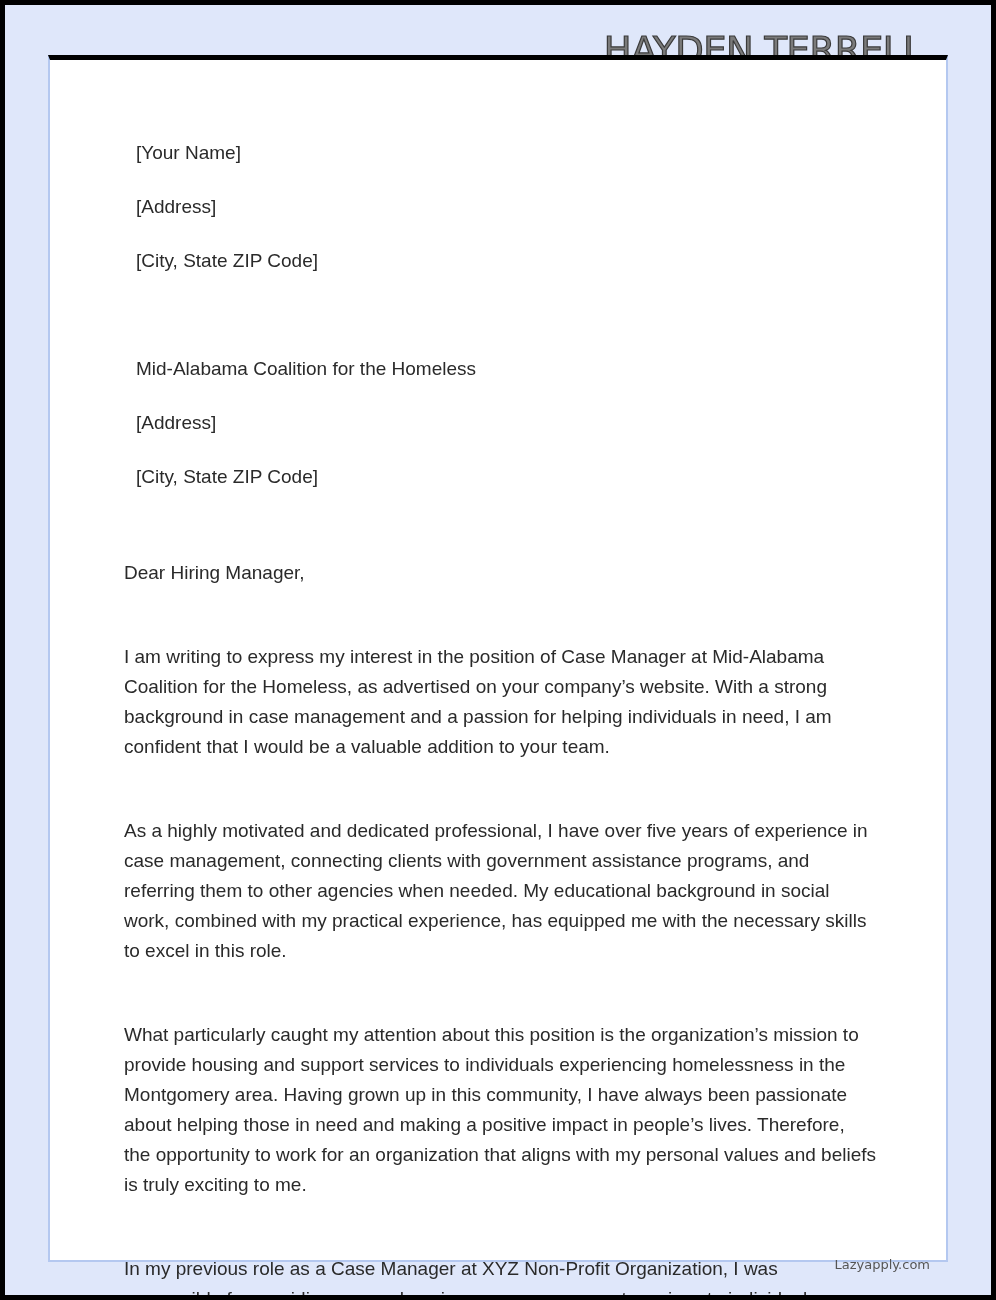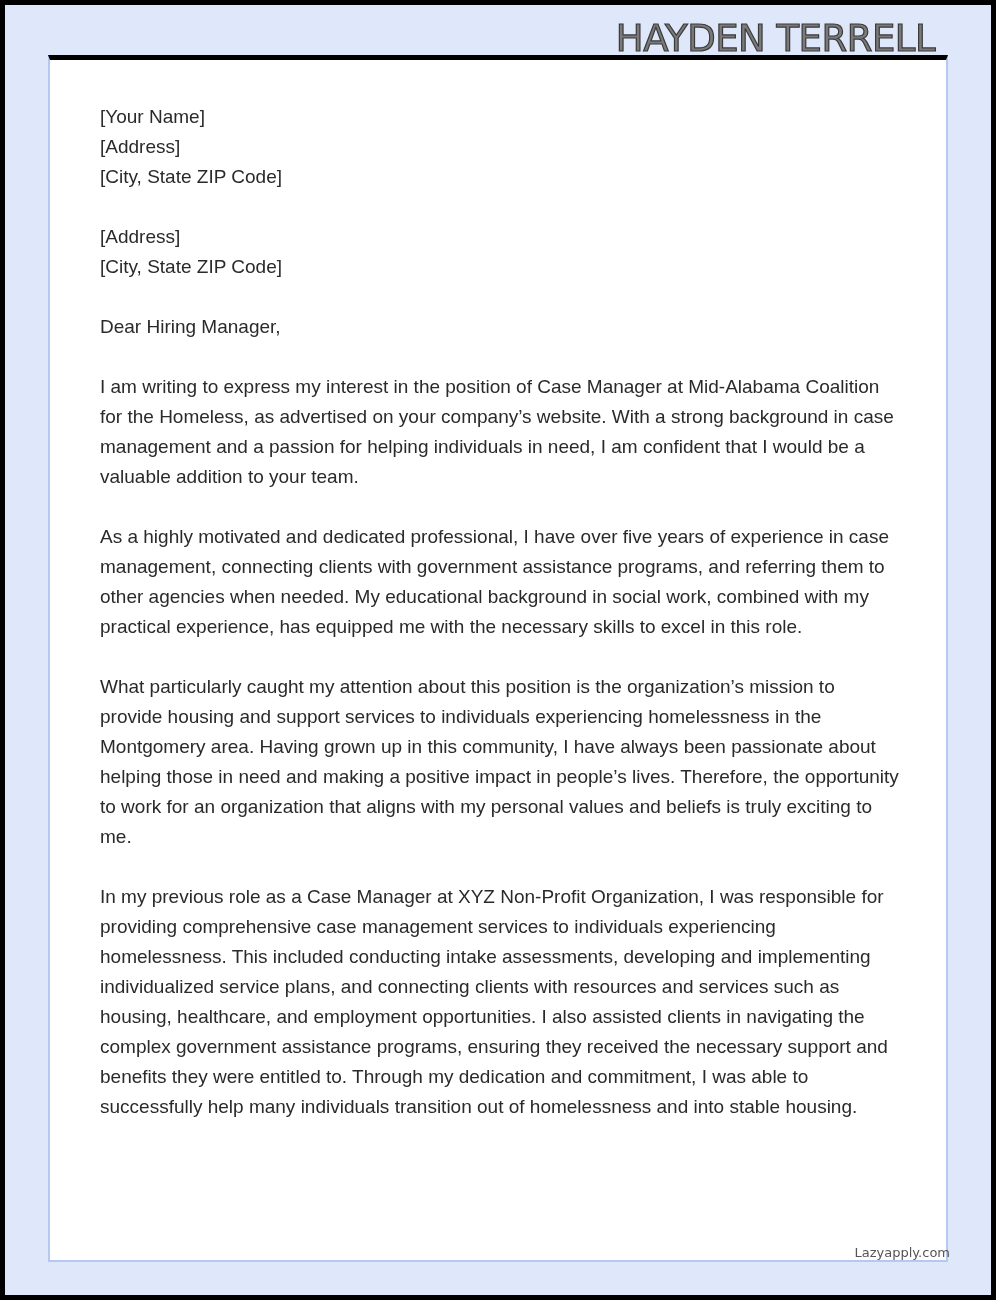--- a/index.html
+++ b/index.html
@@ -1,15 +1,15 @@
 <!DOCTYPE html>
 <html><head>
   <meta charset="utf-8">
   <style>
-    * { box-sizing: border-box; margin: 0; padding: 0; }
+    * { box-sizing: border-box; margin: 0; padding: 12px; }
     html, body {
       width: 996px; height: 1300px; overflow: hidden;
       background: #000;
     }
     .frame {
       position: absolute; left: 0; top: 0;
       width: 996px; height: 1300px;
       border: 5px solid #000;
       background: #dfe7fa;
       overflow: hidden;
@@ -43,21 +43,21 @@
       font-size: 19px;
       line-height: 30px;
       color: #2a2a2a;
       z-index: 2;
     }
     .block { margin-bottom: 30px; }
     .line { display: block; white-space: nowrap; }
     .para { white-space: normal; }
     .watermark {
       position: absolute;
-      right: 41px; top: 1240px;
+      right: 49px; top: 1240px;
       font-family: "DejaVu Sans", sans-serif;
       font-size: 13px;
       color: #555;
       z-index: 3;
     }
   </style>
 </head>
 <body>
 
 <div class="frame">
@@ -66,20 +66,21 @@
   <div class="card"></div>
 
   <div class="content">
     <div class="block">
       <span class="line">[Your Name]</span>
       <span class="line">[Address]</span>
       <span class="line">[City, State ZIP Code]</span>
     </div>
 
     <div class="block">
+      <span class="line">Mid-Alabama Coalition for the Homeless</span>
       <span class="line">[Address]</span>
       <span class="line">[City, State ZIP Code]</span>
     </div>
 
     <div class="block">Dear Hiring Manager,</div>
 
     <p class="block para">I am writing to express my interest in the position of Case Manager at Mid-Alabama Coalition for the Homeless, as advertised on your company’s website. With a strong background in case management and a passion for helping individuals in need, I am confident that I would be a valuable addition to your team.</p>
     <p class="block para">As a highly motivated and dedicated professional, I have over five years of experience in case management, connecting clients with government assistance programs, and referring them to other agencies when needed. My educational background in social work, combined with my practical experience, has equipped me with the necessary skills to excel in this role.</p>
     <p class="block para">What particularly caught my attention about this position is the organization’s mission to provide housing and support services to individuals experiencing homelessness in the Montgomery area. Having grown up in this community, I have always been passionate about helping those in need and making a positive impact in people’s lives. Therefore, the opportunity to work for an organization that aligns with my personal values and beliefs is truly exciting to me.</p>
     <p class="block para">In my previous role as a Case Manager at XYZ Non-Profit Organization, I was responsible for providing comprehensive case management services to individuals experiencing homelessness. This included conducting intake assessments, developing and implementing individualized service plans, and connecting clients with resources and services such as housing, healthcare, and employment opportunities. I also assisted clients in navigating the complex government assistance programs, ensuring they received the necessary support and benefits they were entitled to. Through my dedication and commitment, I was able to successfully help many individuals transition out of homelessness and into stable housing.</p>

